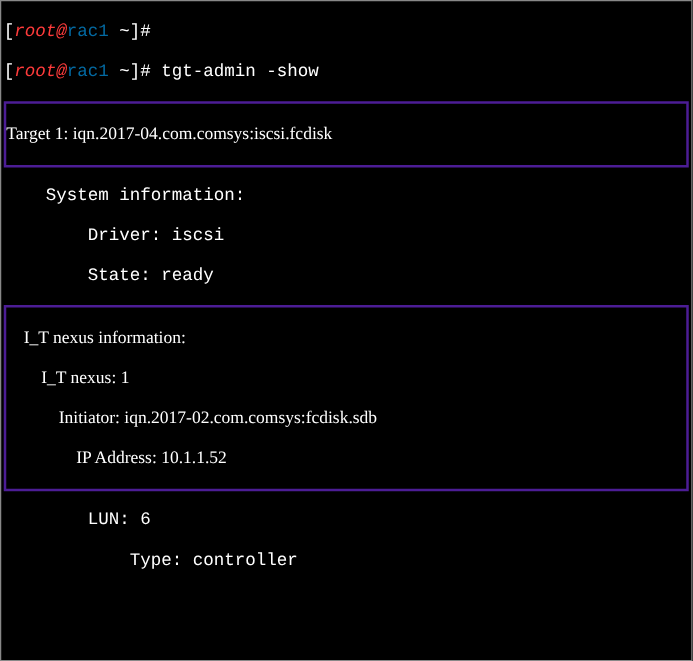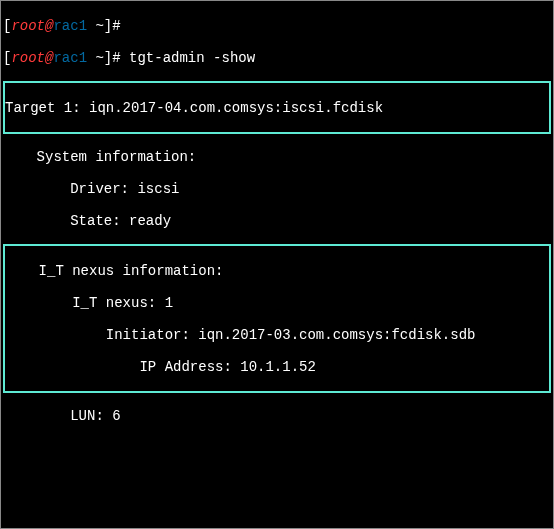--- a/index.html
+++ b/index.html
@@ -17,45 +17,47 @@
     box-sizing: border-box;
   }
   .term {
     padding: 1px 2px;
     white-space: pre;
   }
   .prompt-user { color: #ff3b3b; font-style: italic; }
   .prompt-host { color: #0369a1; }
   .prompt-rest { color: #fff; }
   .box-red {
-    border: 2px solid #5eead4;
+    border: 2px solid #4c1d95;
     box-sizing: border-box;
     margin: -1px 0;
+    font-family: Liberation Serif, serif;
   }
   .line { display: block; }
 </style>
 </head>
 <body>
 
 <div class="term">
 <span class="line"><span class="prompt-rest">[</span><span class="prompt-user">root</span><span class="prompt-user">@</span><span class="prompt-host">rac1</span><span class="prompt-rest"> </span><span class="prompt-rest">~</span><span class="prompt-rest">]</span><span class="prompt-rest">#</span><span></span></span>
 <span class="line"><span class="prompt-rest">[</span><span class="prompt-user">root</span><span class="prompt-user">@</span><span class="prompt-host">rac1</span><span class="prompt-rest"> </span><span class="prompt-rest">~</span><span class="prompt-rest">]</span><span class="prompt-rest">#</span><span> </span><span>tgt-admin -show</span></span>
 <div class="box-red">
 <span class="line">Target 1: iqn.2017-04.com.comsys:iscsi.fcdisk</span>
 </div>
 <span class="line">    System information:</span>
 <span class="line">        Driver: iscsi</span>
 <span class="line">        State: ready</span>
 <div class="box-red">
 <span class="line">    I_T nexus information:</span>
 <span class="line">        I_T nexus: 1</span>
-<span class="line">            Initiator: iqn.2017-03.com.comsys:fcdisk.sdb</span>
+<span class="line">            Initiator: iqn.2017-02.com.comsys:fcdisk.sdb</span>
 <span class="line">                IP Address: 10.1.1.52</span>
 </div>
 <span class="line">        LUN: 6</span>
+<span class="line">            Type: controller</span>
 
 
 
 
 
 
 
 
 
 

